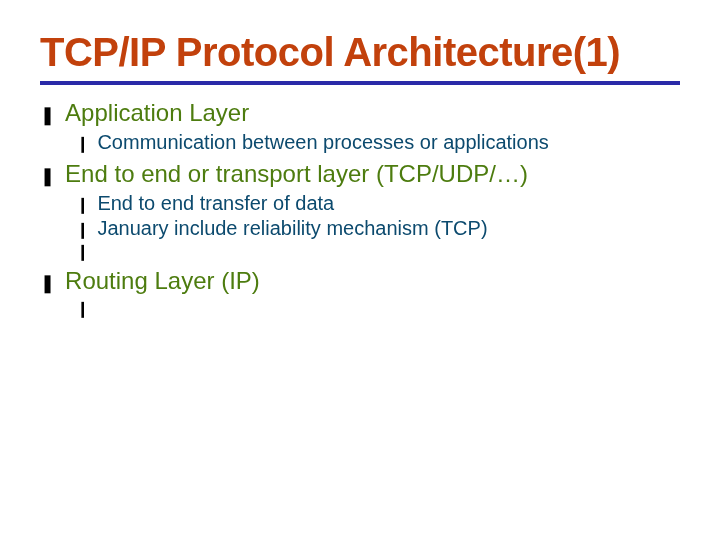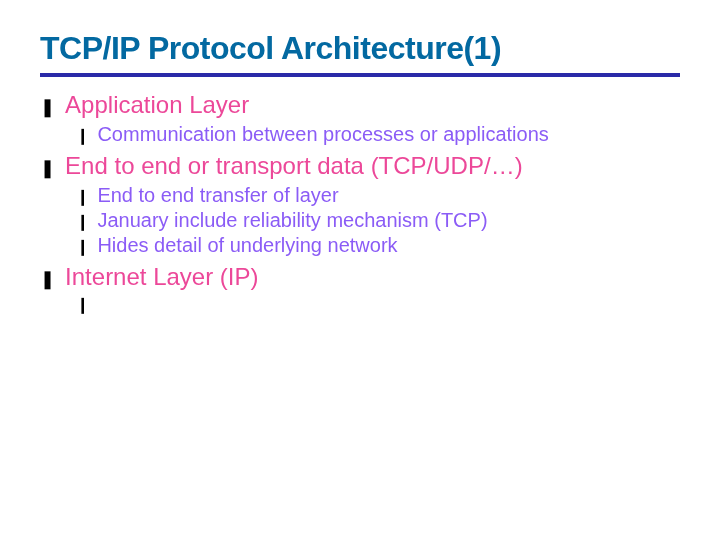--- a/index.html
+++ b/index.html
@@ -6,22 +6,22 @@
   body {
     width: 720px;
     height: 540px;
     background: #fff;
     font-family: Verdana, Arial, sans-serif;
     padding: 30px 40px;
   }
   .title {
     font-family: "Arial Black", Arial, sans-serif;
     font-weight: 900;
-    font-size: 32px;
-    color: #0369a1;
+    font-size: 40px;
+    color: #c2410c;
     letter-spacing: -0.5px;
     border-bottom: 4px solid #2a2aa8;
     padding-bottom: 6px;
     margin-bottom: 14px;
   }
   .section {
     margin-bottom: 6px;
   }
   .sec-head {
     display: flex;
@@ -30,41 +30,41 @@
   }
   .sec-bullet {
     font-family: "Zapf Dingbats", sans-serif;
     font-size: 18px;
     color: #000;
     margin-right: 10px;
     flex-shrink: 0;
   }
   .sec-title {
     font-size: 24px;
-    color: #ec4899;
+    color: #4d7c0f;
   }
   .sec-title.bold { font-weight: 400; font-family: Verdana, sans-serif; }
   .sec-title.arial { font-family: Arial, sans-serif; font-weight: 400; }
   .sub {
     display: flex;
     align-items: baseline;
     margin-left: 36px;
     margin-bottom: 2px;
   }
   .sub-bullet {
     font-family: "Zapf Dingbats", sans-serif;
     font-size: 16px;
     color: #000;
     margin-right: 8px;
     flex-shrink: 0;
   }
   .sub-text {
     font-family: Verdana, sans-serif;
     font-size: 20px;
-    color: #8b5cf6;
+    color: #0c4a6e;
   }
 </style>
 </head>
 <body>
 
 <div class="title">TCP/IP Protocol Architecture(1)</div>
 
 <div class="section">
   <div class="sec-head">
     <span class="sec-bullet">❚</span>
@@ -72,37 +72,36 @@
   </div>
   <div class="sub">
     <span class="sub-bullet">❙</span>
     <span class="sub-text">Communication between processes or applications</span>
   </div>
 </div>
 
 <div class="section">
   <div class="sec-head">
     <span class="sec-bullet">❚</span>
-    <span class="sec-title bold">End to end or transport data (TCP/UDP/…)</span>
+    <span class="sec-title bold">End to end or transport layer (TCP/UDP/…)</span>
   </div>
   <div class="sub">
     <span class="sub-bullet">❙</span>
-    <span class="sub-text">End to end transfer of layer</span>
+    <span class="sub-text">End to end transfer of data</span>
   </div>
   <div class="sub">
     <span class="sub-bullet">❙</span>
     <span class="sub-text">January include reliability mechanism (TCP)</span>
   </div>
   <div class="sub">
     <span class="sub-bullet">❙</span>
-    <span class="sub-text">Hides detail of underlying network</span>
   </div>
 </div>
 
 <div class="section">
   <div class="sec-head">
     <span class="sec-bullet">❚</span>
-    <span class="sec-title arial">Internet Layer (IP)</span>
+    <span class="sec-title arial">Routing Layer (IP)</span>
   </div>
   <div class="sub">
     <span class="sub-bullet">❙</span>
   </div>
 </div>
 
 </body></html>

